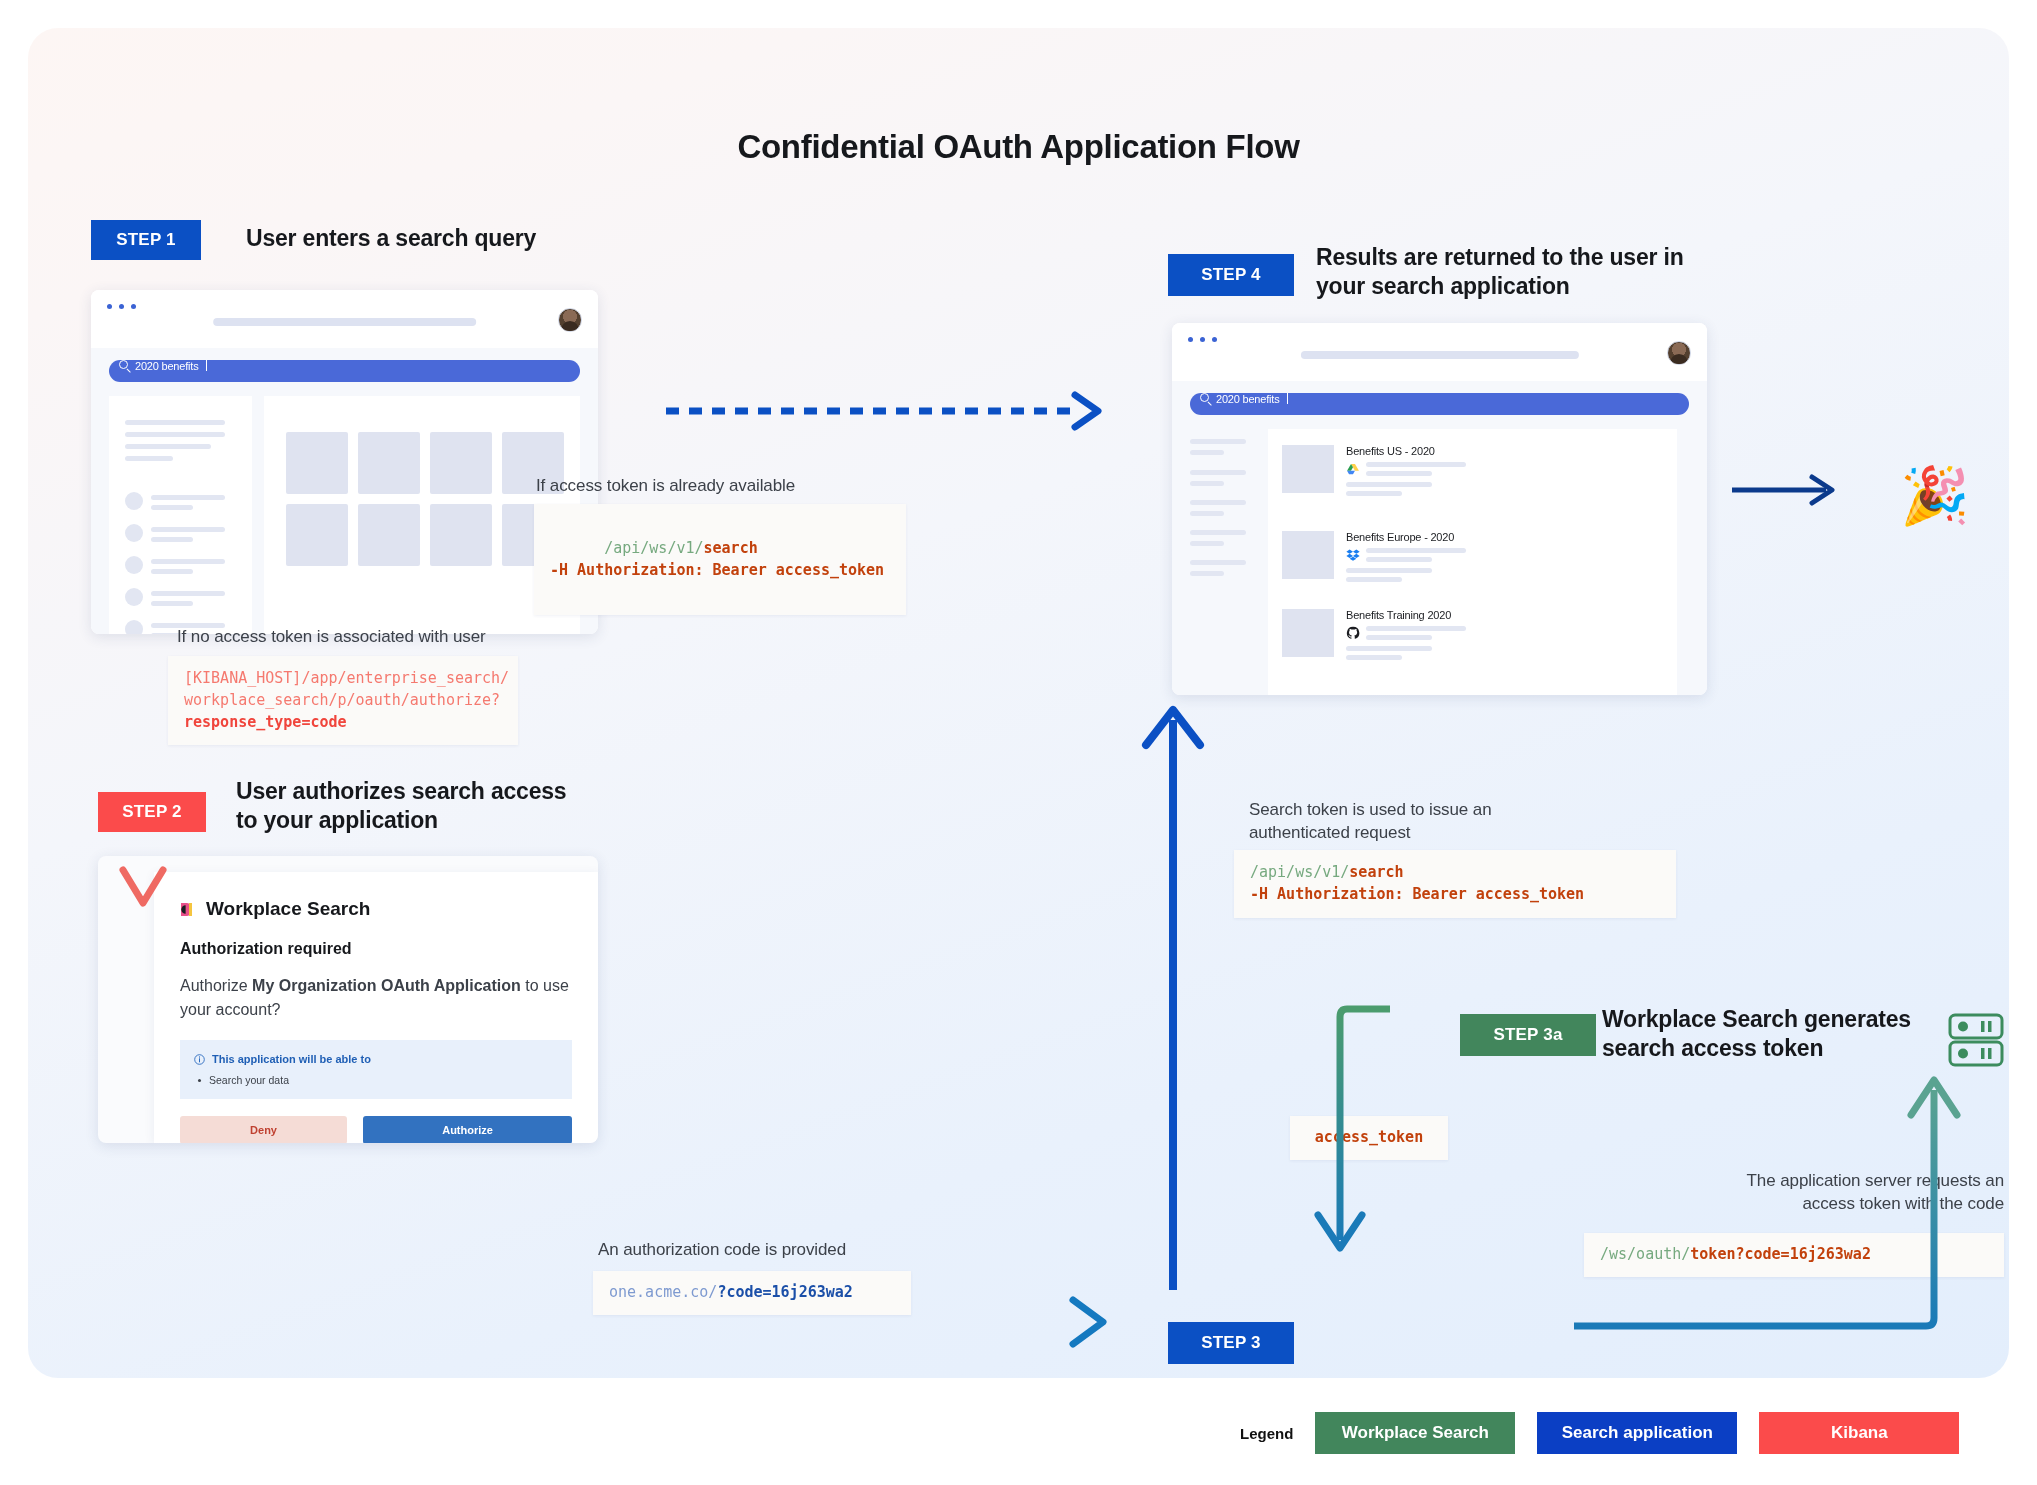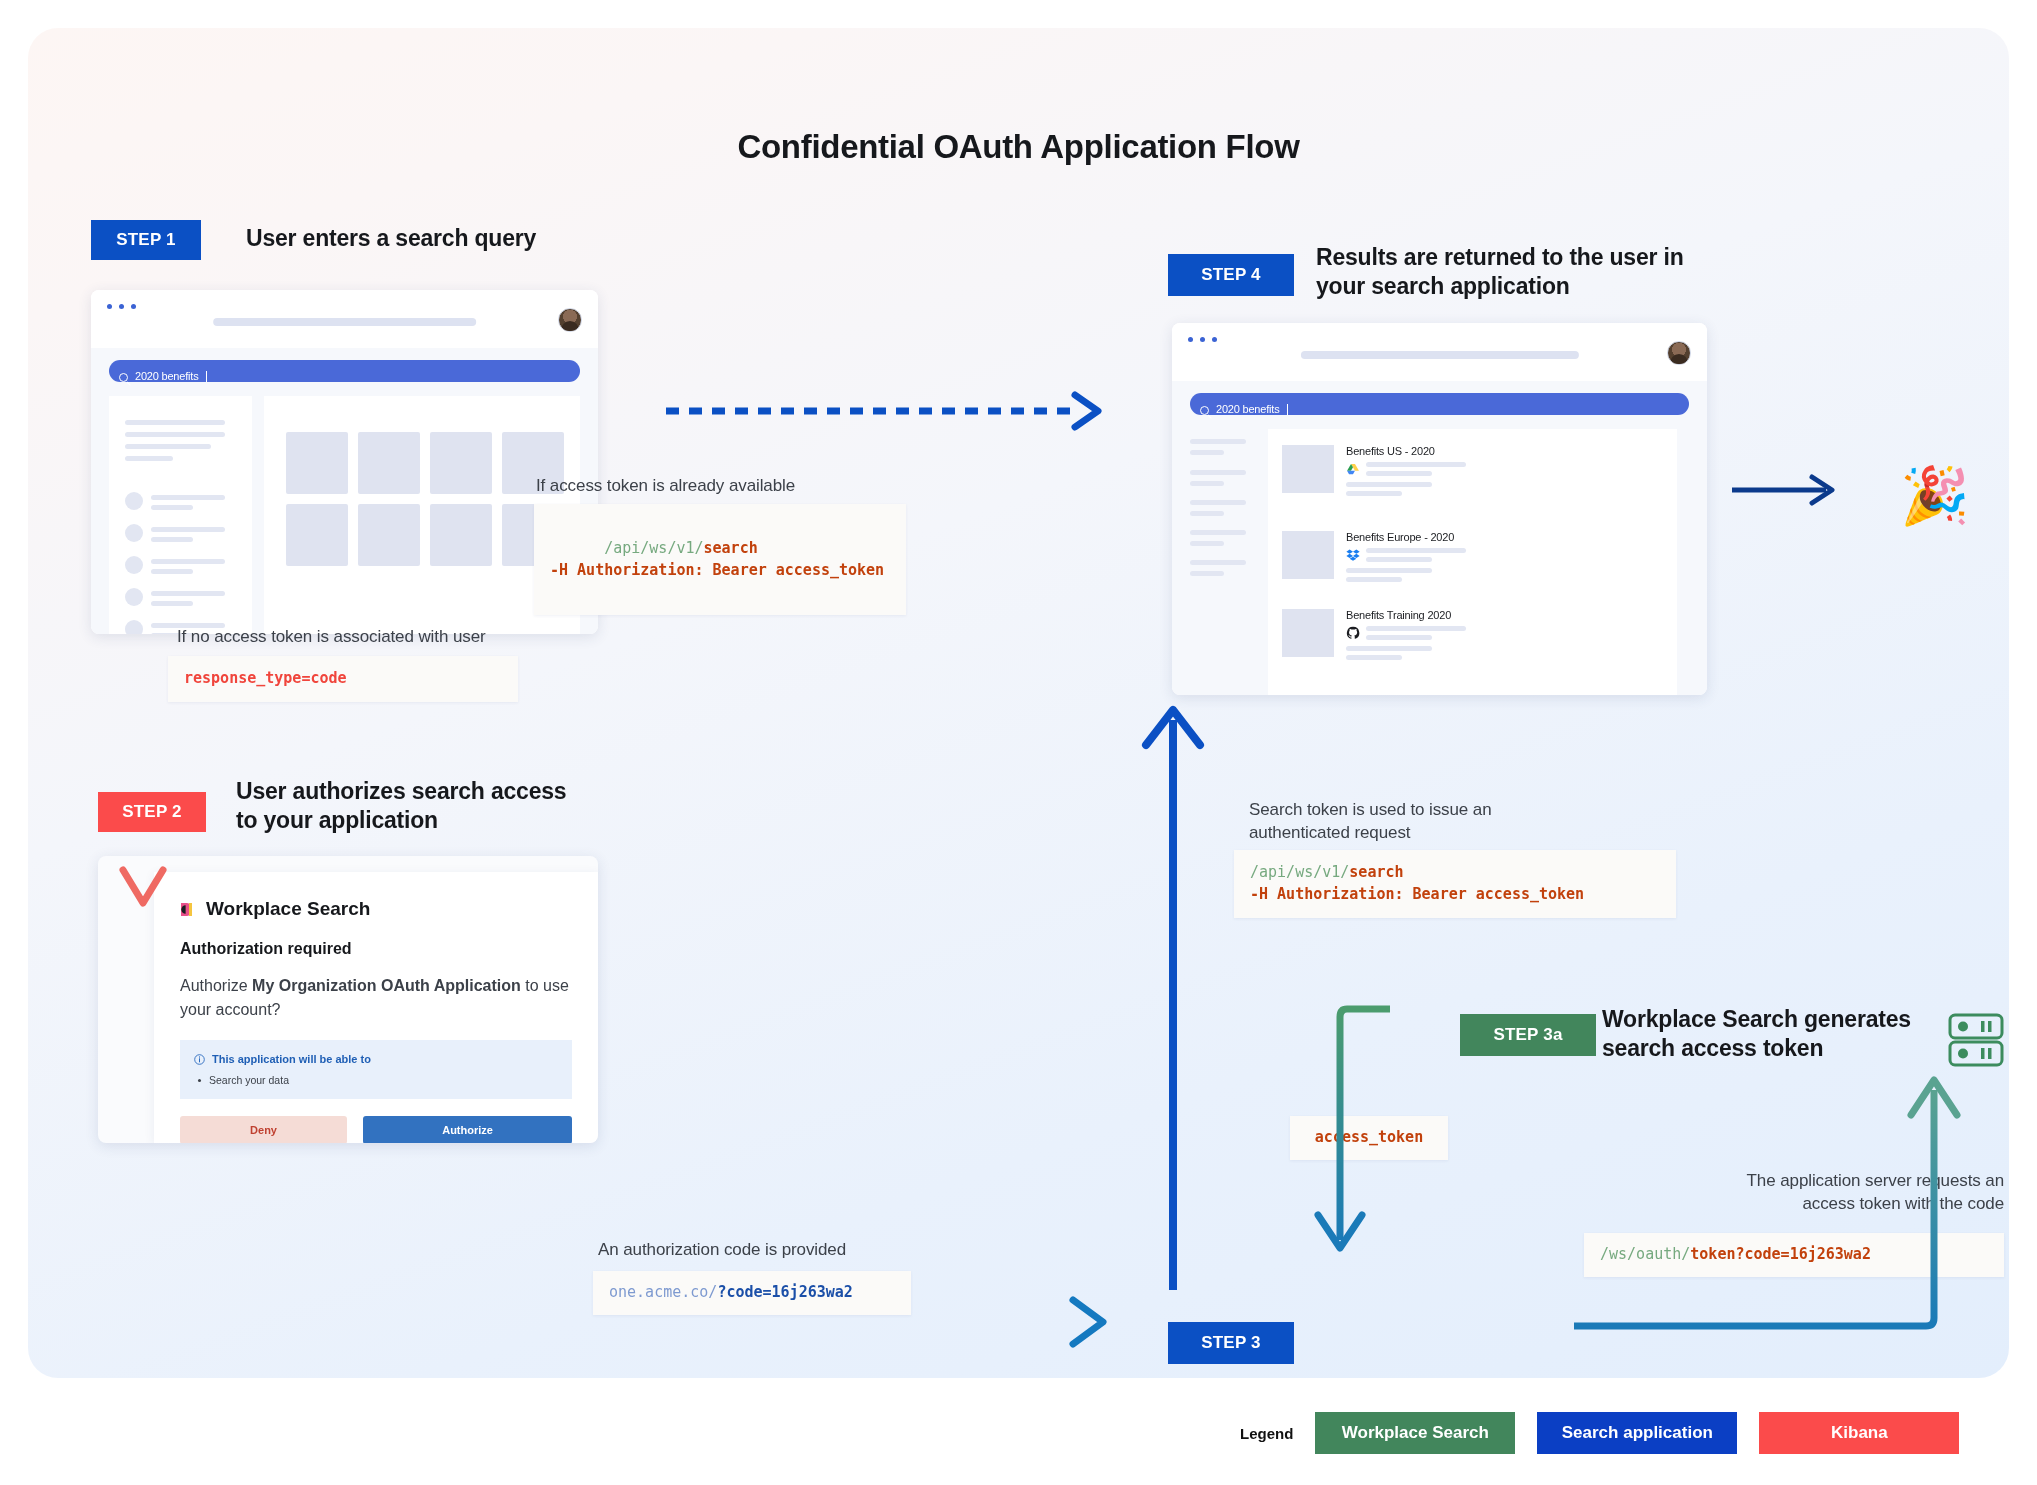--- a/index.html
+++ b/index.html
@@ -69,21 +69,21 @@
   }
   .avatar::after{
     content:""; position:absolute; left:50%; top:55%; transform:translateX(-50%);
     width:18px; height:14px; border-radius:9px 9px 0 0; background:#3a2b20;
   }
   .mock-body { position: relative; background: #f6f8fc; height: 100%; }
 
   .searchpill {
     position: absolute; left: 18px; right: 18px; top: 12px; height: 22px;
     background: #4a69d8; border-radius: 11px;
-    display: flex; align-items: flex-end; padding-left: 10px; gap: 7px;
+    display: flex; align-items: flex-start; padding-left: 10px; gap: 7px;
   }
   .searchpill .mag {
     width: 9px; height: 9px; border: 1.4px solid #fff; border-radius: 50%;
     position: relative; flex: none;
   }
   .searchpill .mag::after {
     content:""; position: absolute; right:-4px; bottom:-3px;
     width: 5px; height: 1.4px; background:#fff; transform: rotate(45deg);
   }
   .searchpill span { color:#fff; font-size: 11px; letter-spacing:-0.2px; }
@@ -200,21 +200,23 @@
       </div>
     </div>
 
     <div class="note" style="left:508px; top:447px; width:420px;">If access token is already available</div>
     <div class="code green" style="left:506px; top:476px; width:372px;">
       <span class="dim">/api/ws/v1/</span><span class="hot">search</span>
 <span class="hot">-H Authorization: Bearer access_token</span>
     </div>
 
     <div class="note" style="left:149px; top:598px; width:430px;">If no access token is associated with user</div>
-    <div class="code red" style="left:140px; top:628px; width:350px;"><span class="hot">response_type=code</span></div>
+    <div class="code red" style="left:140px; top:628px; width:350px;"><span class="dim">[KIBANA_HOST]/app/enterprise_search/
+workplace_search/p/oauth/authorize?
+</span><span class="hot">response_type=code</span></div>
 
     <div class="badge red" style="left:70px; top:764px; width:108px; height:40px;">STEP 2</div>
     <div class="step-head" style="left:208px; top:749px; width:400px; white-space:pre-line;">User authorizes search access
 to your application</div>
 
     <div class="mock" style="left:70px; top:828px; width:500px; height:287px; background:#fafbfd;">
       <div style="position:absolute; left:56px; top:16px; right:0px; bottom:0; background:#fff; box-shadow:0 2px 10px rgba(40,60,110,.08); padding:26px 26px 0 26px;">
         <div style="display:flex; align-items:center; gap:9px; margin-bottom:20px;">
           <svg width="17" height="17" viewBox="0 0 17 17">
             <path d="M1 2h6a5 6.5 0 0 1 0 13H1z" fill="#e9508a"></path>

